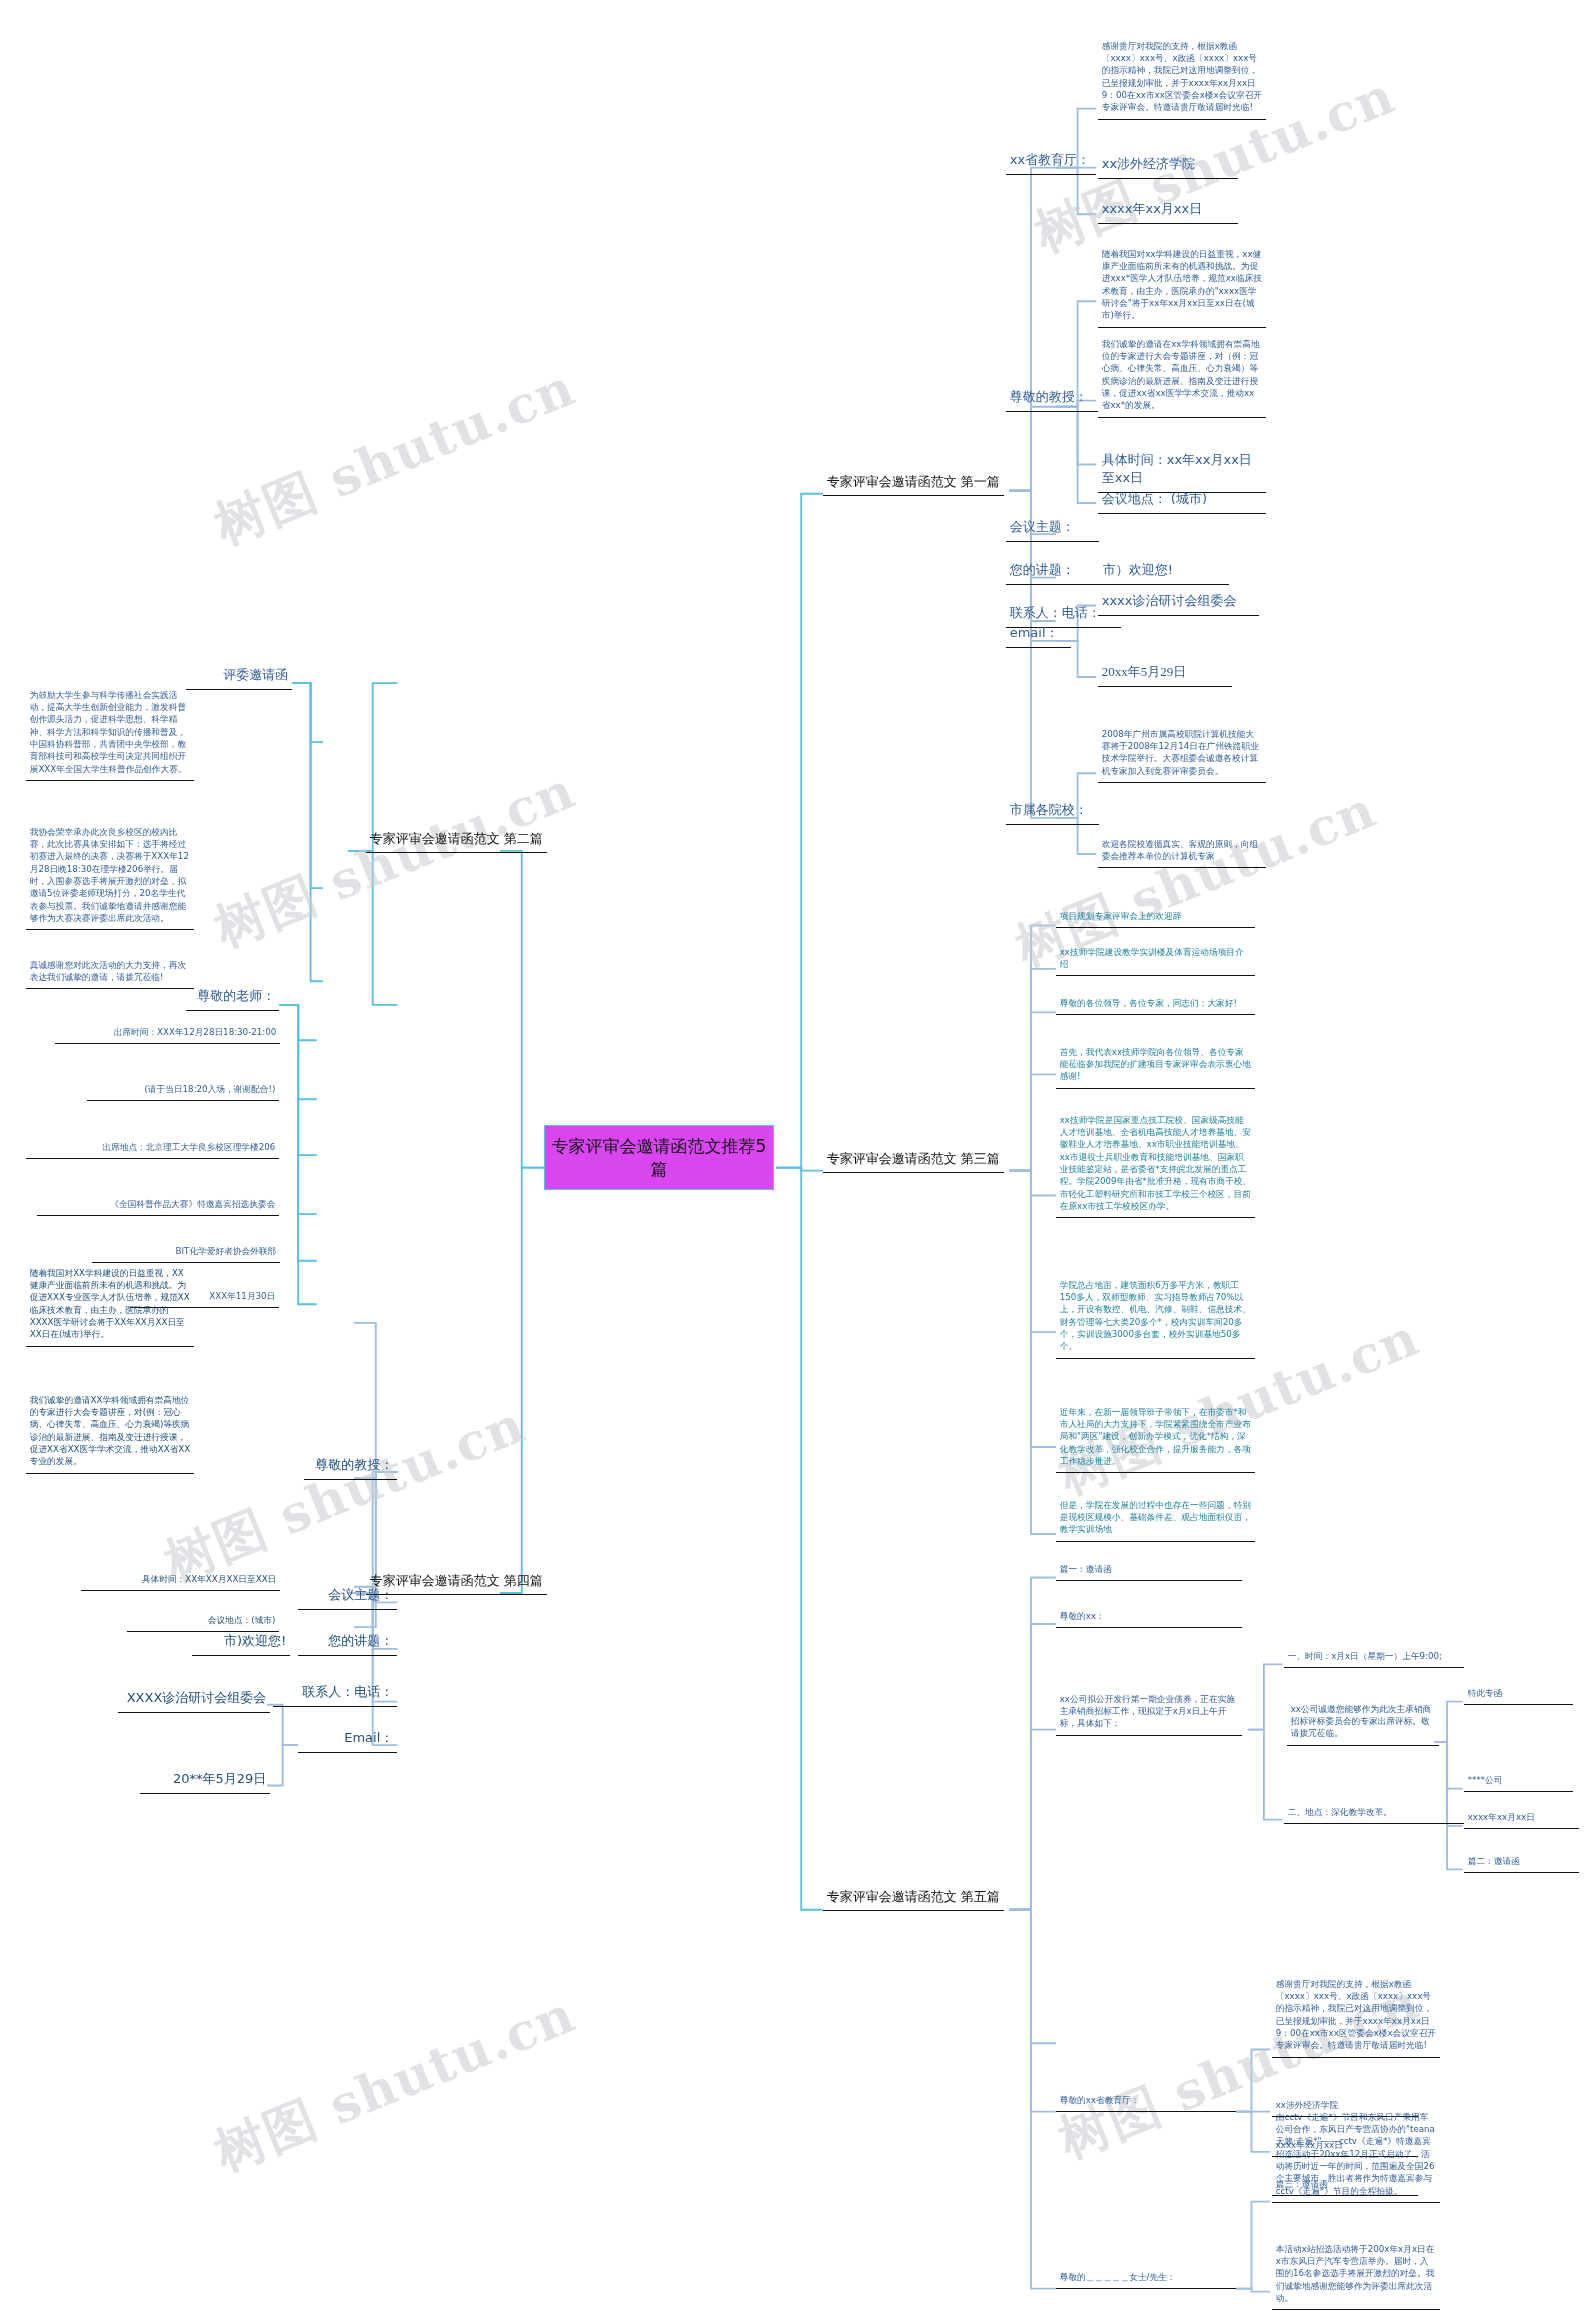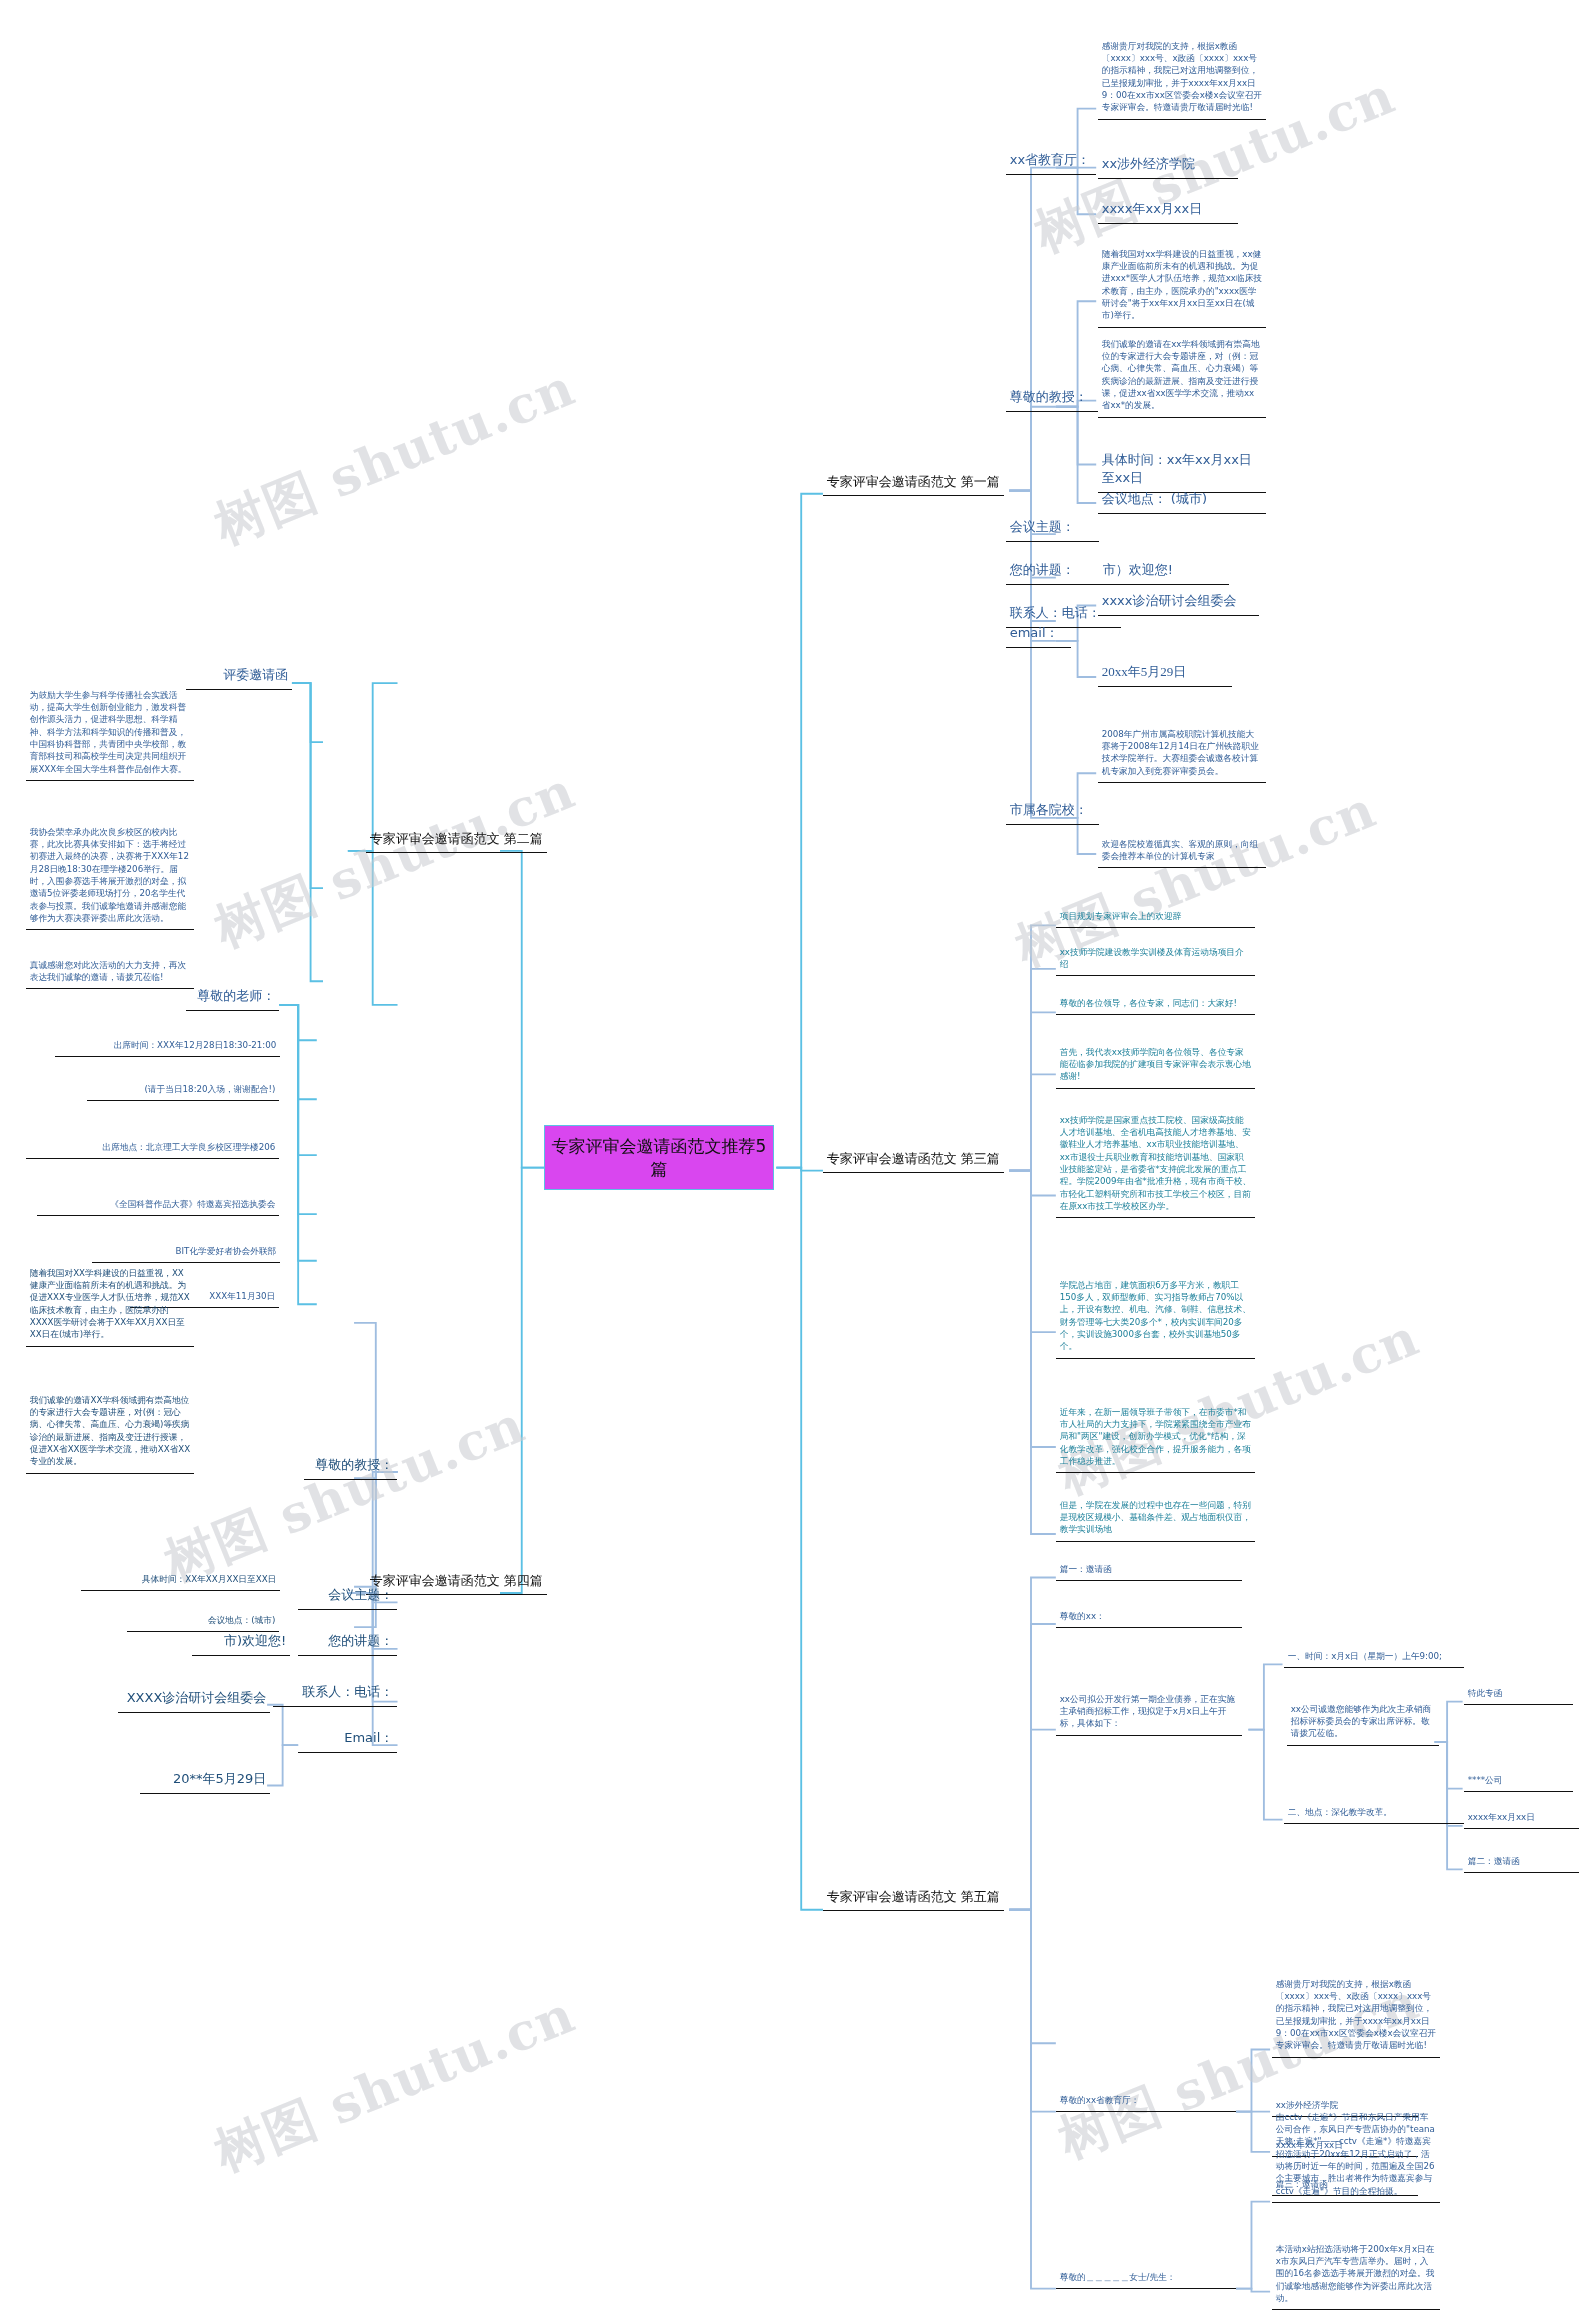--- a/index.html
+++ b/index.html
@@ -204,21 +204,21 @@
   <div class="node small blue" style="left:1006px;top:798px;width:93px;">市属各院校：</div>
   <div class="node tiny blue" style="left:1098px;top:725px;width:168px;">2008年广州市属高校职院计算机技能大赛将于2008年12月14日在广州铁路职业技术学院举行。大赛组委会诚邀各校计算机专家加入到竞赛评审委员会。</div>
   <div class="node tiny blue" style="left:1098px;top:835px;width:168px;">欢迎各院校遵循真实、客观的原则，向组委会推荐本单位的计算机专家</div>
 
   <div class="node small blue right" style="left:186px;top:663px;width:106px;">评委邀请函</div>
   <div class="node tiny blue" style="left:26px;top:686px;width:168px;">为鼓励大学生参与科学传播社会实践活动，提高大学生创新创业能力，激发科普创作源头活力，促进科学思想、科学精神、科学方法和科学知识的传播和普及，中国科协科普部，共青团中央学校部，教育部科技司和高校学生司决定共同组织开展XXX年全国大学生科普作品创作大赛。</div>
   <div class="node tiny blue" style="left:26px;top:823px;width:168px;">我协会荣幸承办此次良乡校区的校内比赛，此次比赛具体安排如下：选手将经过初赛进入最终的决赛，决赛将于XXX年12月28日晚18:30在理学楼206举行。届时，入围参赛选手将展开激烈的对垒，拟邀请5位评委老师现场打分，20名学生代表参与投票。我们诚挚地邀请并感谢您能够作为大赛决赛评委出席此次活动。</div>
   <div class="node tiny blue" style="left:26px;top:956px;width:168px;">真诚感谢您对此次活动的大力支持，再次表达我们诚挚的邀请，请拨冗莅临!</div>
 
   <div class="node small blue right" style="left:186px;top:984px;width:93px;">尊敬的老师：</div>
-  <div class="node tiny blue right" style="left:55px;top:1023px;width:225px;margin-top:13px;">出席时间：XXX年12月28日18:30-21:00</div>
+  <div class="node tiny blue right" style="left:55px;top:1023px;width:225px;">出席时间：XXX年12月28日18:30-21:00</div>
   <div class="node tiny blue right" style="left:87px;top:1080px;width:192px;">(请于当日18:20入场，谢谢配合!)</div>
   <div class="node tiny blue right" style="left:26px;top:1138px;width:253px;">出席地点：北京理工大学良乡校区理学楼206</div>
   <div class="node tiny blue right" style="left:37px;top:1195px;width:242px;">《全国科普作品大赛》特邀嘉宾招选执委会</div>
   <div class="node tiny blue right" style="left:92px;top:1242px;width:188px;">BIT化学爱好者协会外联部</div>
   <div class="node tiny blue right" style="left:130px;top:1287px;width:149px;">XXX年11月30日</div>
 
   <div class="node tiny teal" style="left:1056px;top:907px;width:199px;">项目规划专家评审会上的欢迎辞</div>
   <div class="node tiny teal" style="left:1056px;top:943px;width:199px;">xx技师学院建设教学实训楼及体育运动场项目介绍</div>
   <div class="node tiny teal" style="left:1056px;top:994px;width:199px;">尊敬的各位领导，各位专家，同志们：大家好!</div>
   <div class="node tiny teal" style="left:1056px;top:1043px;width:199px;">首先，我代表xx技师学院向各位领导、各位专家能莅临参加我院的扩建项目专家评审会表示衷心地感谢!</div>

